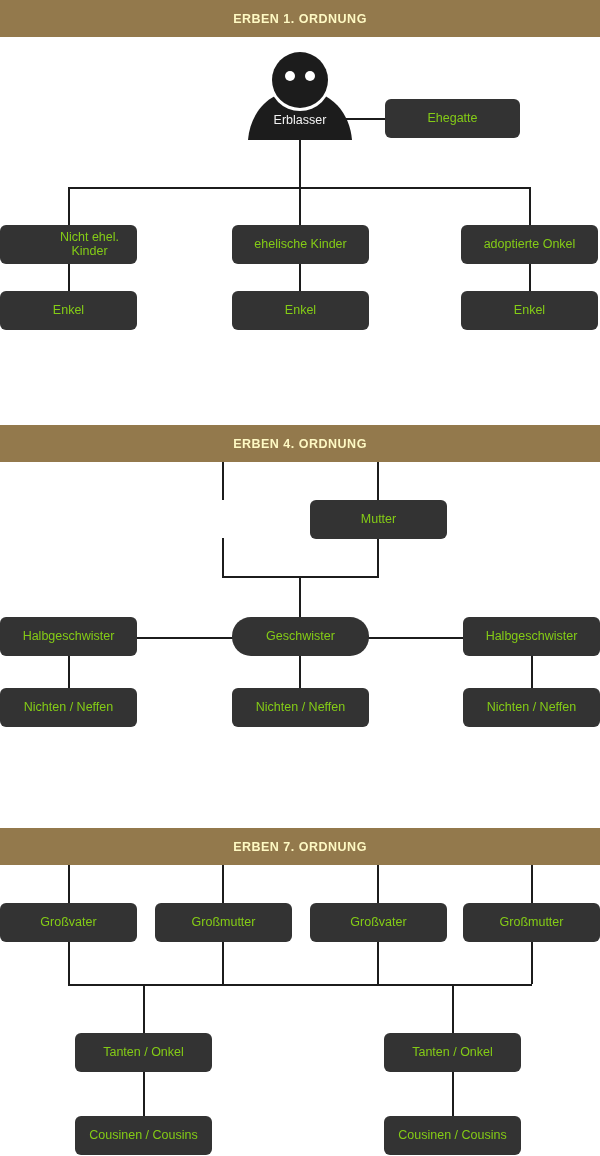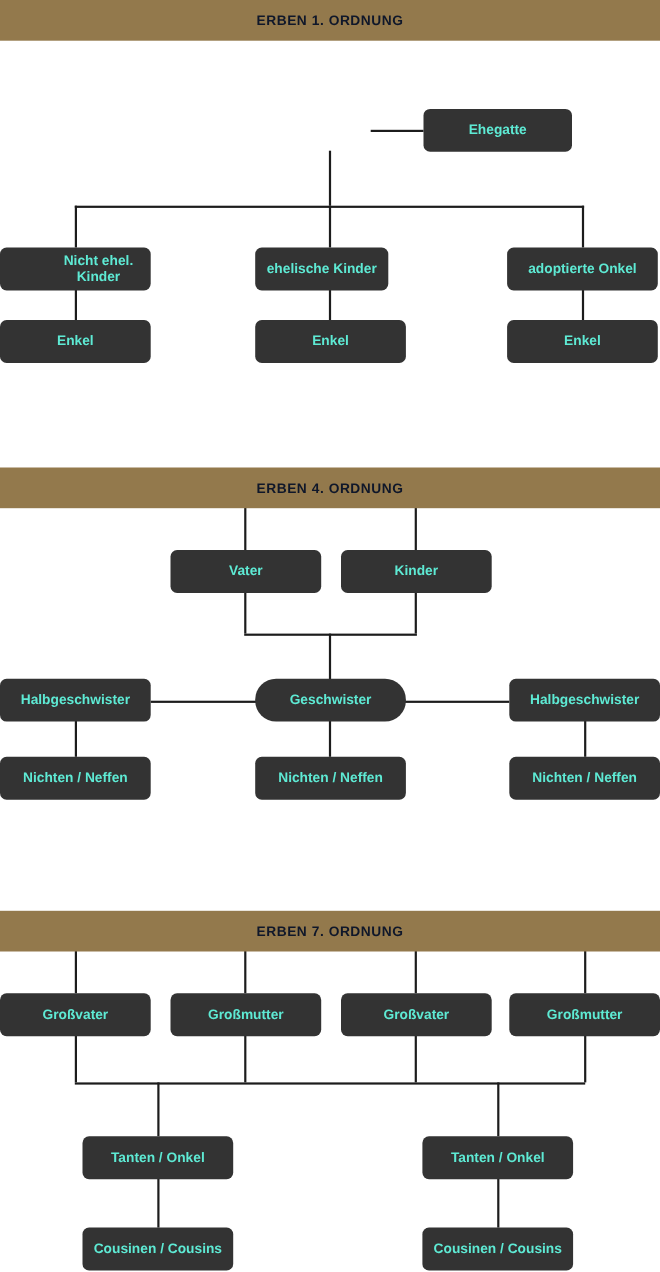--- a/index.html
+++ b/index.html
@@ -11,41 +11,40 @@
     position:relative;
     overflow:hidden;
     -webkit-font-smoothing:antialiased;
   }
   #stage{position:relative;width:600px;height:1156px;}
 
   
   .band{
     position:absolute;left:0;width:600px;height:37px;
     background:#93794c;
-    color:#0f172a;
+    color:#fef9c3;
     font-size:12.5px;font-weight:bold;letter-spacing:.5px;
     display:flex;align-items:center;justify-content:center;
     text-align:center;
     z-index:5;
   }
 
   
   .box{
     position:absolute;
     background:#333333;
-    color:#5eead4;
+    color:#84cc16;
     border-radius:6px;
     display:flex;align-items:center;justify-content:center;
     text-align:center;
     font-size:12.5px;
     line-height:1.1;
     box-sizing:border-box;
     padding:2px 6px;
     z-index:4;
-    font-weight:bold;
   }
 
   
   .vline{position:absolute;width:1.6px;background:#1c1c1c;z-index:1;}
   .hline{position:absolute;height:1.6px;background:#1c1c1c;z-index:1;}
 
   
   .avatar{position:absolute;z-index:4;}
   .avatar svg{display:block;}
   .avatar-label{
@@ -54,49 +53,58 @@
     pointer-events:none;
   }
 </style>
 </head>
 <body>
 
 <div id="stage">
 
   <div class="band" style="top:0px;">ERBEN 1. ORDNUNG</div>
 
+  <div class="avatar" style="left:240px;top:48px;width:120px;height:92px;">
+    <svg width="120" height="92" viewBox="0 0 120 92" aria-hidden="true">
+      <path d="M60 42 C28 42 10 66 8 92 L112 92 C110 66 92 42 60 42 Z" fill="#1c1c1c"></path>
+      <circle cx="60" cy="32" r="31" fill="#ffffff"></circle>
+      <circle cx="60" cy="32" r="28" fill="#1c1c1c"></circle>
+      <circle cx="50" cy="28" r="5" fill="#ffffff"></circle>
+      <circle cx="70" cy="28" r="5" fill="#ffffff"></circle>
+    </svg>
+    <span class="avatar-label" style="top:65px;">Erblasser</span>
+  </div>
 
   <div class="hline" style="left:337px;top:118px;width:48px;"></div>
   <div class="box" style="left:385px;top:99px;width:135px;height:39px;">Ehegatte</div>
 
   <div class="vline" style="left:299px;top:137px;height:50px;"></div>
   <div class="hline" style="left:68px;top:187px;width:463px;"></div>
   <div class="vline" style="left:68px;top:187px;height:38px;"></div>
   <div class="vline" style="left:299px;top:187px;height:38px;"></div>
   <div class="vline" style="left:529px;top:187px;height:38px;"></div>
 
   <div class="box" style="left:0px;top:225px;width:137px;height:39px;padding-left:48px;">Nicht ehel. Kinder</div>
-  <div class="box" style="left:232px;top:225px;width:121px;height:39px;">ehelische Kinder</div>
+  <div class="box" style="left:232px;top:225px;width:137px;height:39px;">ehelische Kinder</div>
   <div class="box" style="left:461px;top:225px;width:137px;height:39px;">adoptierte Onkel</div>
 
   <div class="vline" style="left:68px;top:263px;height:29px;"></div>
   <div class="vline" style="left:299px;top:263px;height:29px;"></div>
   <div class="vline" style="left:529px;top:263px;height:29px;"></div>
 
   <div class="box" style="left:0px;top:291px;width:137px;height:39px;">Enkel</div>
   <div class="box" style="left:232px;top:291px;width:137px;height:39px;">Enkel</div>
   <div class="box" style="left:461px;top:291px;width:137px;height:39px;">Enkel</div>
 
   <div class="band" style="top:425px;">ERBEN 4. ORDNUNG</div>
 
   <div class="vline" style="left:222px;top:455px;height:45px;"></div>
   <div class="vline" style="left:377px;top:455px;height:45px;"></div>
 
-  <div class="box" style="left:155px;top:500px;width:137px;height:39px;">Vater</div>
-  <div class="box" style="left:310px;top:500px;width:137px;height:39px;">Kinder</div>
+  <div class="box" style="left:310px;top:500px;width:137px;height:39px;">Mutter</div>
 
   <div class="vline" style="left:222px;top:538px;height:38px;"></div>
   <div class="vline" style="left:377px;top:538px;height:38px;"></div>
   <div class="hline" style="left:222px;top:576px;width:157px;"></div>
   <div class="vline" style="left:299px;top:576px;height:42px;"></div>
 
   <div class="hline" style="left:137px;top:637px;width:96px;"></div>
   <div class="hline" style="left:368px;top:637px;width:95px;"></div>
 
   <div class="box" style="left:0px;top:617px;width:137px;height:39px;">Halbgeschwister</div>

